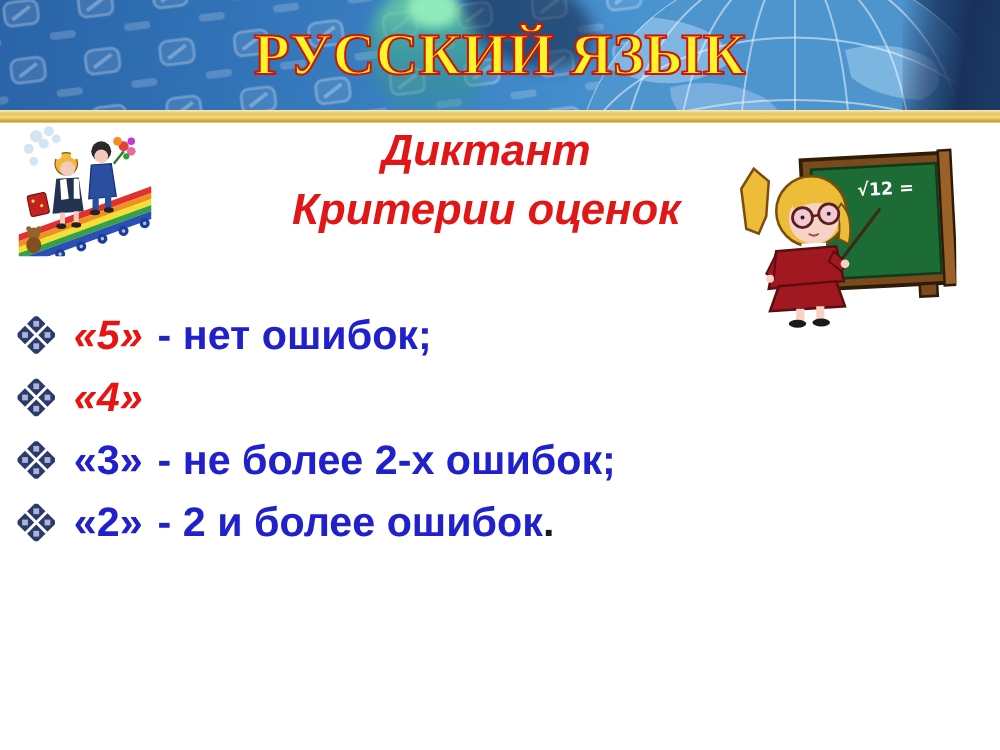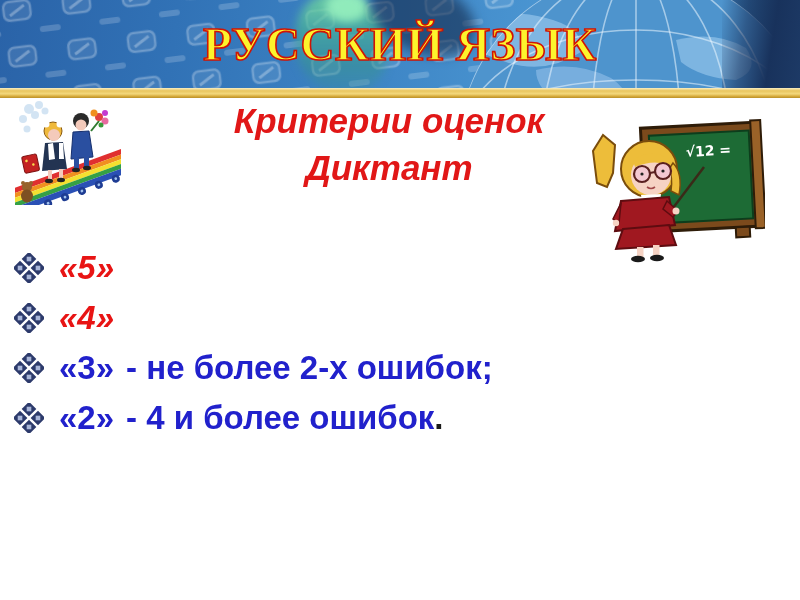--- a/index.html
+++ b/index.html
@@ -206,22 +206,22 @@
         <circle cx="84" cy="18" r="4" fill="#e04040"></circle>
           <circle cx="90" cy="22" r="3.5" fill="#e86aa0"></circle>
         <circle cx="79" cy="14" r="3.5" fill="#f09020"></circle>
           <circle cx="90" cy="14" r="3" fill="#c43ad0"></circle>
         <circle cx="86" cy="26" r="2.5" fill="#3a9a3a"></circle>
       </g>
     </g>
   </svg>
 
   <div class="subtitle">
+    <div>Диктант</div>
     <div>Критерии оценок</div>
-    <div>Диктант</div>
   </div>
 
   <svg class="teacher-art" width="182" height="152" viewBox="0 0 182 152" role="img" aria-label="girl-teacher-pointing-at-chalkboard">
 
     <g transform="rotate(-3 120 65)">
       <rect x="60" y="14" width="118" height="104" fill="#7b4a1c" stroke="#2e1c08" stroke-width="3"></rect>
       <rect x="170" y="12" width="10" height="108" fill="#9a6228" stroke="#2e1c08" stroke-width="2"></rect>
       <rect x="68" y="22" width="100" height="88" fill="#1d6b35"></rect>
       <rect x="68" y="22" width="100" height="88" fill="none" stroke="#0d3d1c" stroke-width="2"></rect>
       <rect x="150" y="118" width="14" height="10" fill="#7b4a1c" stroke="#2e1c08" stroke-width="2"></rect>
@@ -273,20 +273,21 @@
           <rect x="14" y="3" width="9" height="9" fill="var(--bullet-navy)"></rect>
           <rect x="3" y="14" width="9" height="9" fill="var(--bullet-navy)"></rect>
           <rect x="14" y="14" width="9" height="9" fill="var(--bullet-navy)"></rect>
           <rect x="5.5" y="5.5" width="4" height="4" fill="#a9b6d8" transform="rotate(45 7.5 7.5)"></rect>
           <rect x="16.5" y="5.5" width="4" height="4" fill="#a9b6d8" transform="rotate(45 18.5 7.5)"></rect>
           <rect x="5.5" y="16.5" width="4" height="4" fill="#a9b6d8" transform="rotate(45 7.5 18.5)"></rect>
           <rect x="16.5" y="16.5" width="4" height="4" fill="#a9b6d8" transform="rotate(45 18.5 18.5)"></rect>
         </g>
       </svg>
       <span class="grade">«5»</span>
+      <span class="item-text">- нет ошибок;</span>
     </li>
 
     <li class="row-red">
       <svg class="bullet" viewBox="0 0 26 26">
         <g transform="rotate(45 13 13)">
           <rect x="3" y="3" width="9" height="9" fill="var(--bullet-navy)"></rect>
           <rect x="14" y="3" width="9" height="9" fill="var(--bullet-navy)"></rect>
           <rect x="3" y="14" width="9" height="9" fill="var(--bullet-navy)"></rect>
           <rect x="14" y="14" width="9" height="9" fill="var(--bullet-navy)"></rect>
           <rect x="5.5" y="5.5" width="4" height="4" fill="#a9b6d8" transform="rotate(45 7.5 7.5)"></rect>
@@ -322,18 +323,18 @@
           <rect x="14" y="3" width="9" height="9" fill="var(--bullet-navy)"></rect>
           <rect x="3" y="14" width="9" height="9" fill="var(--bullet-navy)"></rect>
           <rect x="14" y="14" width="9" height="9" fill="var(--bullet-navy)"></rect>
           <rect x="5.5" y="5.5" width="4" height="4" fill="#a9b6d8" transform="rotate(45 7.5 7.5)"></rect>
           <rect x="16.5" y="5.5" width="4" height="4" fill="#a9b6d8" transform="rotate(45 18.5 7.5)"></rect>
           <rect x="5.5" y="16.5" width="4" height="4" fill="#a9b6d8" transform="rotate(45 7.5 18.5)"></rect>
           <rect x="16.5" y="16.5" width="4" height="4" fill="#a9b6d8" transform="rotate(45 18.5 18.5)"></rect>
         </g>
       </svg>
       <span class="grade">«2»</span>
-      <span class="item-text">- 4 и более ошибок</span>
+      <span class="item-text">- 2 и более ошибок</span>
       <span class="period">.</span>
     </li>
 
   </ul>
 </div>
 
 </body></html>

